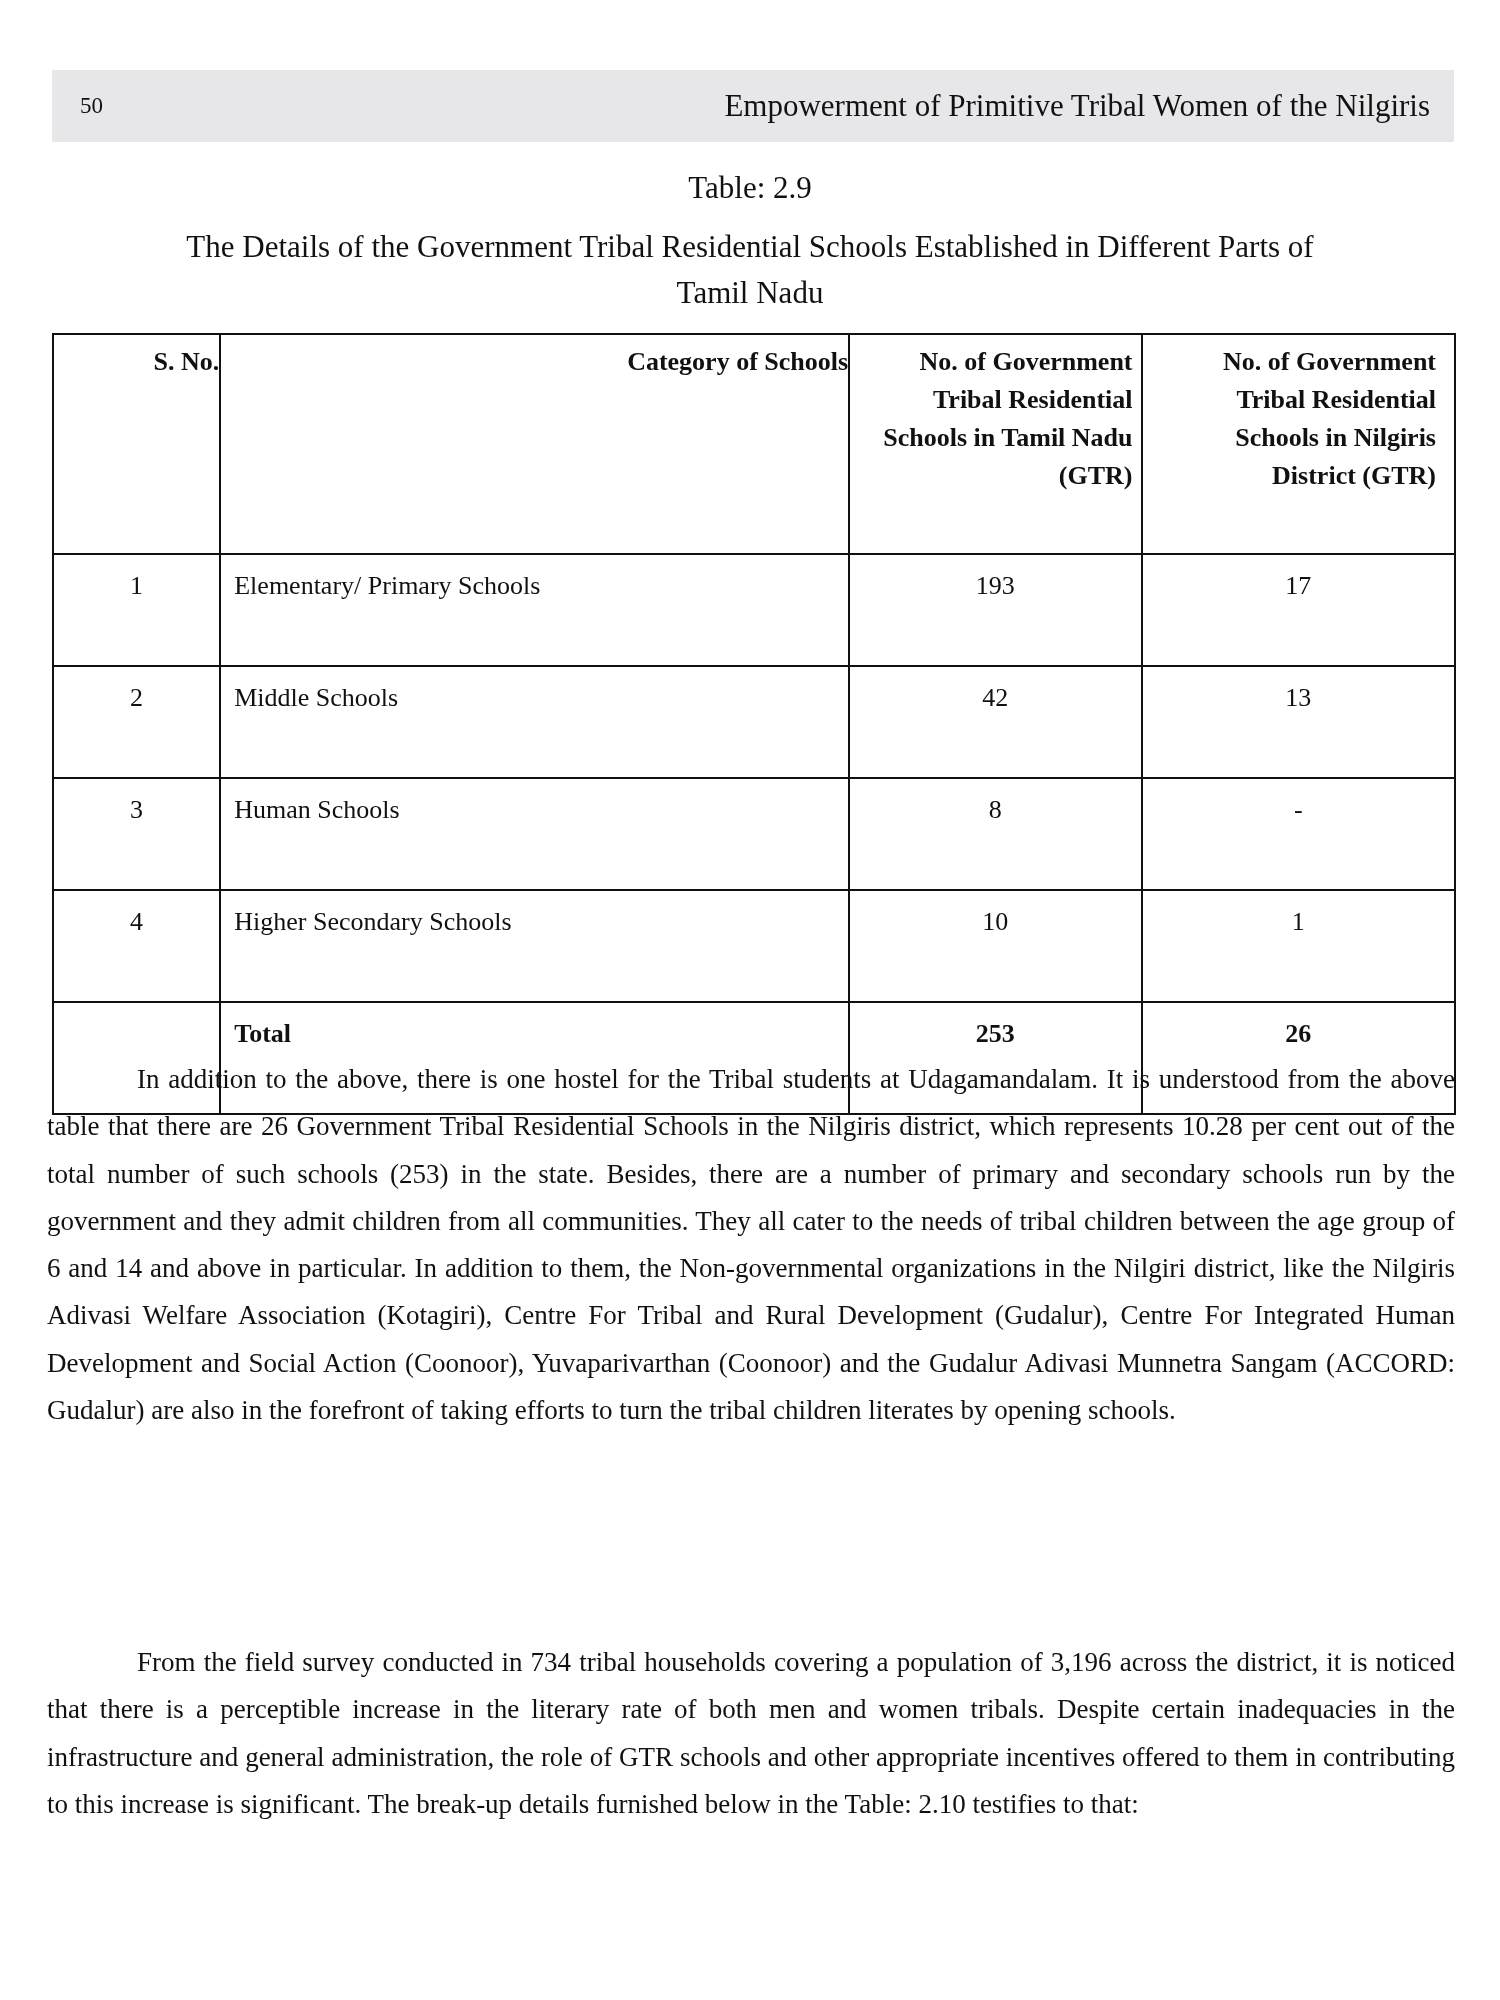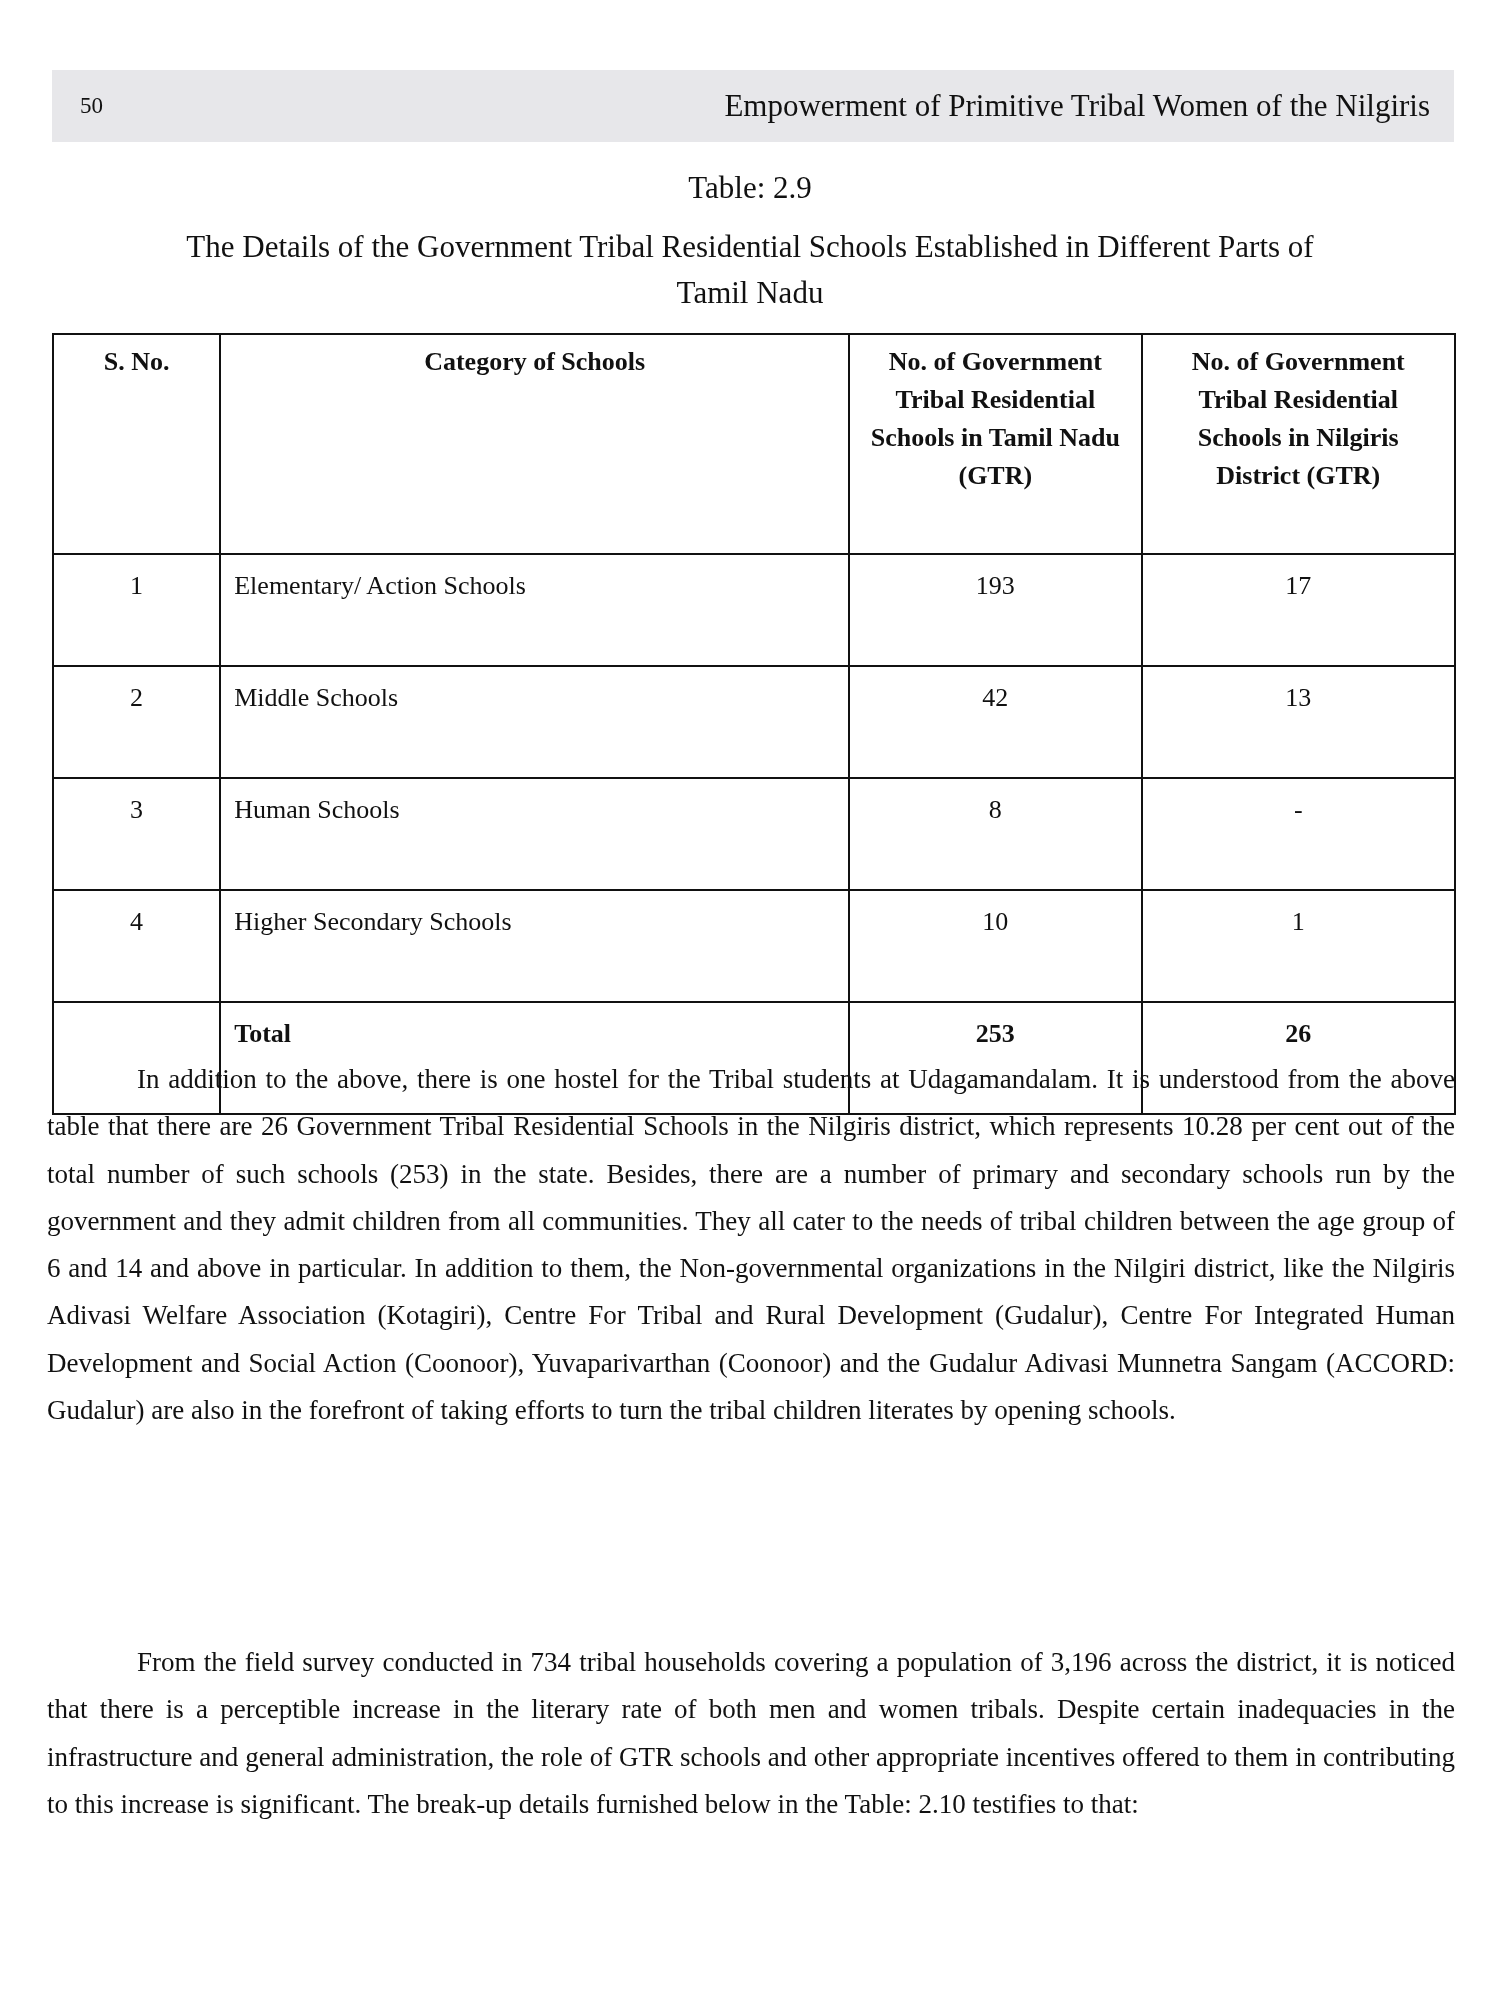--- a/index.html
+++ b/index.html
@@ -31,21 +31,21 @@
       position: absolute; left: 52px; top: 333px; width: 1404px;
       border-collapse: collapse; table-layout: fixed;
     }
     table.data-table td, table.data-table th {
       border: 2px solid #111;
       vertical-align: top;
       padding: 0;
     }
     table.data-table tr.header-row th {
       height: 210px; font-weight: bold; font-size: 26px; line-height: 38px;
-      text-align: center; padding-top: 8px;
+      text-align: right; padding-top: 8px;
     }
     table.data-table tr.body-row td {
       height: 96px; font-size: 26px; line-height: 34px; padding-top: 14px;
     }
     .col-sno { width: 167px; }
     .col-cat { width: 628px; }
     .col-tn { width: 292px; }
     .col-nil { width: 313px; }
     td.center { text-align: center; }
     td.left { text-align: left; padding-left: 13px !important; }
@@ -77,21 +77,21 @@
   </colgroup>
   <tbody>
       <tr class="header-row">
     <th>S. No.</th>
     <th>Category of Schools</th>
     <th style="padding-left:8px;padding-right:8px;">No. of Government Tribal Residential Schools in Tamil Nadu (GTR)</th>
     <th style="padding-left:18px;padding-right:18px;margin-top:36px;">No. of Government Tribal Residential Schools in Nilgiris District (GTR)</th>
   </tr>
   <tr class="body-row">
     <td class="center">1</td>
-    <td class="left">Elementary/ Action Schools</td>
+    <td class="left">Elementary/ Primary Schools</td>
     <td class="center">193</td>
     <td class="center">17</td>
   </tr>
   <tr class="body-row">
     <td class="center">2</td>
     <td class="left">Middle Schools</td>
     <td class="center">42</td>
     <td class="center">13</td>
   </tr>
   <tr class="body-row">

